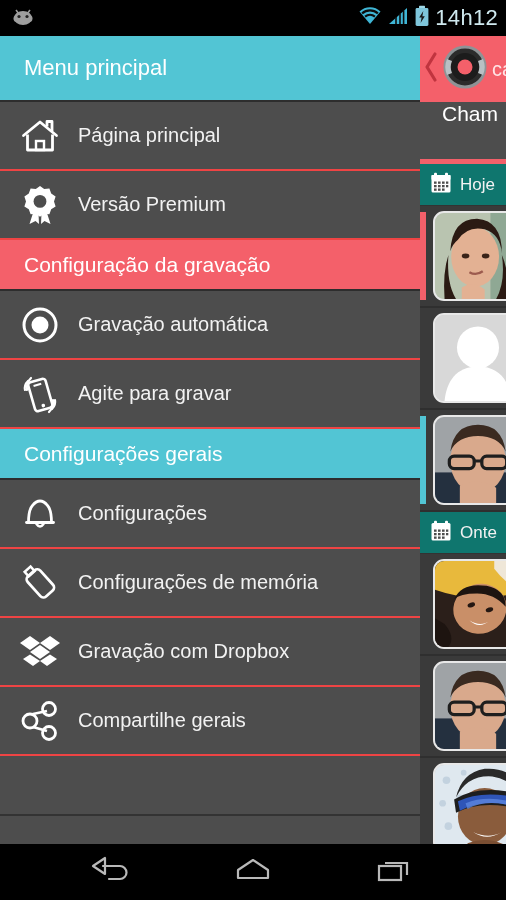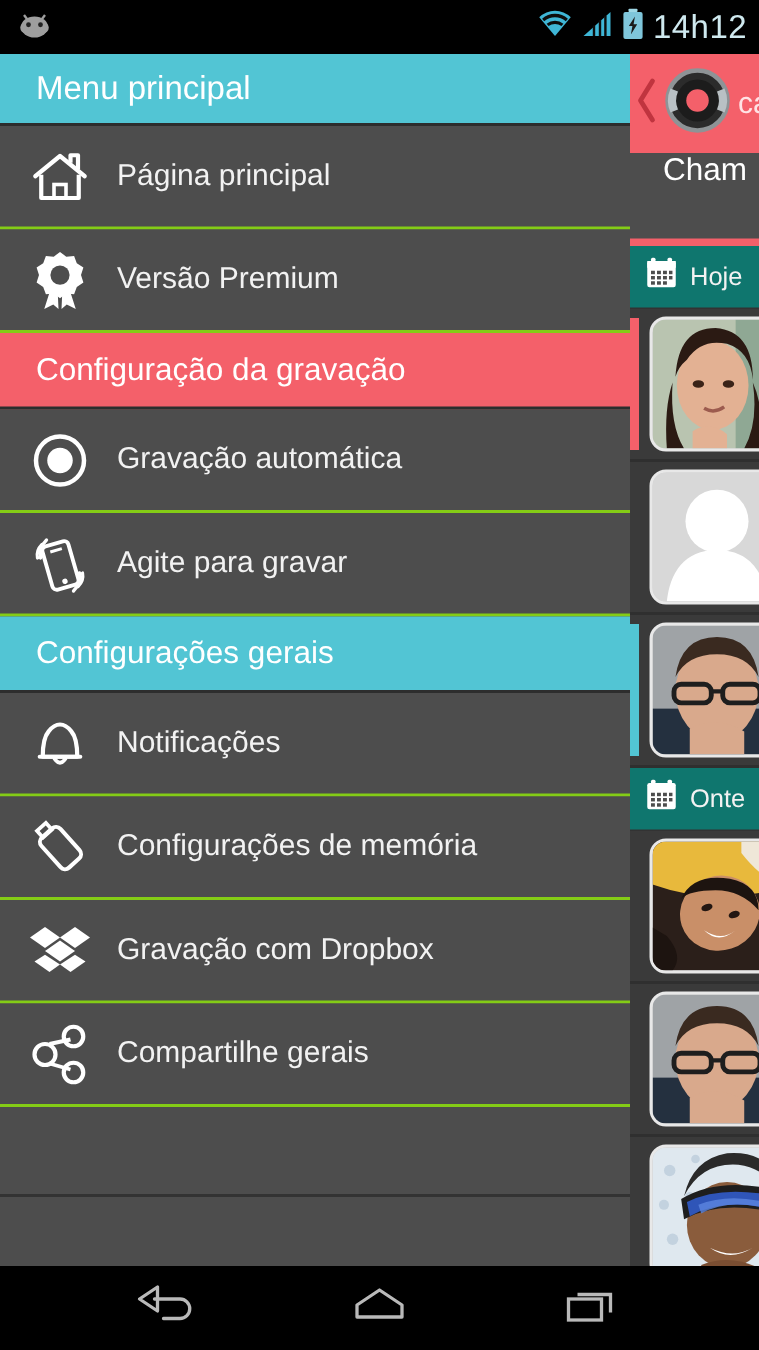--- a/index.html
+++ b/index.html
@@ -21,28 +21,28 @@
   #statusbar .sb-right { margin-left:auto; display:flex; align-items:center; gap:5px; }
   .clock { color:#cfe9ef; font-size:22px; letter-spacing:0.3px; }
   .sb-ic { display:block; }
 
   
   #drawer {
     position:absolute; top:36px; left:0; width:420px; height:808px;
     background:#4d4d4d; overflow:hidden;
   }
   #drawer-header {
-    height:48px; background:#52c5d4; display:flex; align-items:center;
+    height:66px; background:#52c5d4; display:flex; align-items:center;
     padding-left:24px; border-bottom:2px solid #2d2d2d;
   }
   #drawer-header .title { color:#ffffff; font-size:22px; font-weight:400; }
 
   .menu-row {
     height:69px; display:flex; align-items:center;
-    background:#4d4d4d; border-bottom:2px solid #84cc16;
+    background:#4d4d4d; border-bottom:2px solid #ef4444;
     padding-left:14px;
   }
   .menu-row .ic {
     width:52px; min-width:52px; height:46px;
     display:flex; align-items:center; justify-content:center;
   }
   .menu-row .lbl {
     color:#f2f2f2; font-size:20px; padding-left:12px; white-space:nowrap;
   }
 
@@ -396,21 +396,21 @@
     </div>
 
     <div class="menu-row">
       <span class="ic">
         <svg width="40" height="40" viewBox="0 0 40 40">
           <path d="M8.5 28.5 Q8.5 16 12.5 11.5 Q16 7 20 7 Q24 7 27.5 11.5 Q31.5 16 31.5 28.5 Z" fill="none" stroke="#fff" stroke-width="2.8" stroke-linejoin="round"></path>
           <line x1="6.5" y1="28.5" x2="33.5" y2="28.5" stroke="#fff" stroke-width="2.8" stroke-linecap="round"></line>
           <path d="M16.5 30 Q20 35 23.5 30" fill="none" stroke="#fff" stroke-width="2.6" stroke-linecap="round"></path>
         </svg>
       </span>
-      <span class="lbl">Notificações</span>
+      <span class="lbl">Configurações</span>
     </div>
 
     <div class="menu-row">
       <span class="ic">
         <svg width="42" height="42" viewBox="0 0 42 42">
           <g transform="rotate(-42 21 21)">
             <rect x="12.5" y="8" width="17" height="27" rx="4" fill="none" stroke="#fff" stroke-width="2.7"></rect>
             <rect x="17" y="2.5" width="8" height="6" fill="none" stroke="#fff" stroke-width="2.5"></rect>
           </g>
         </svg>

